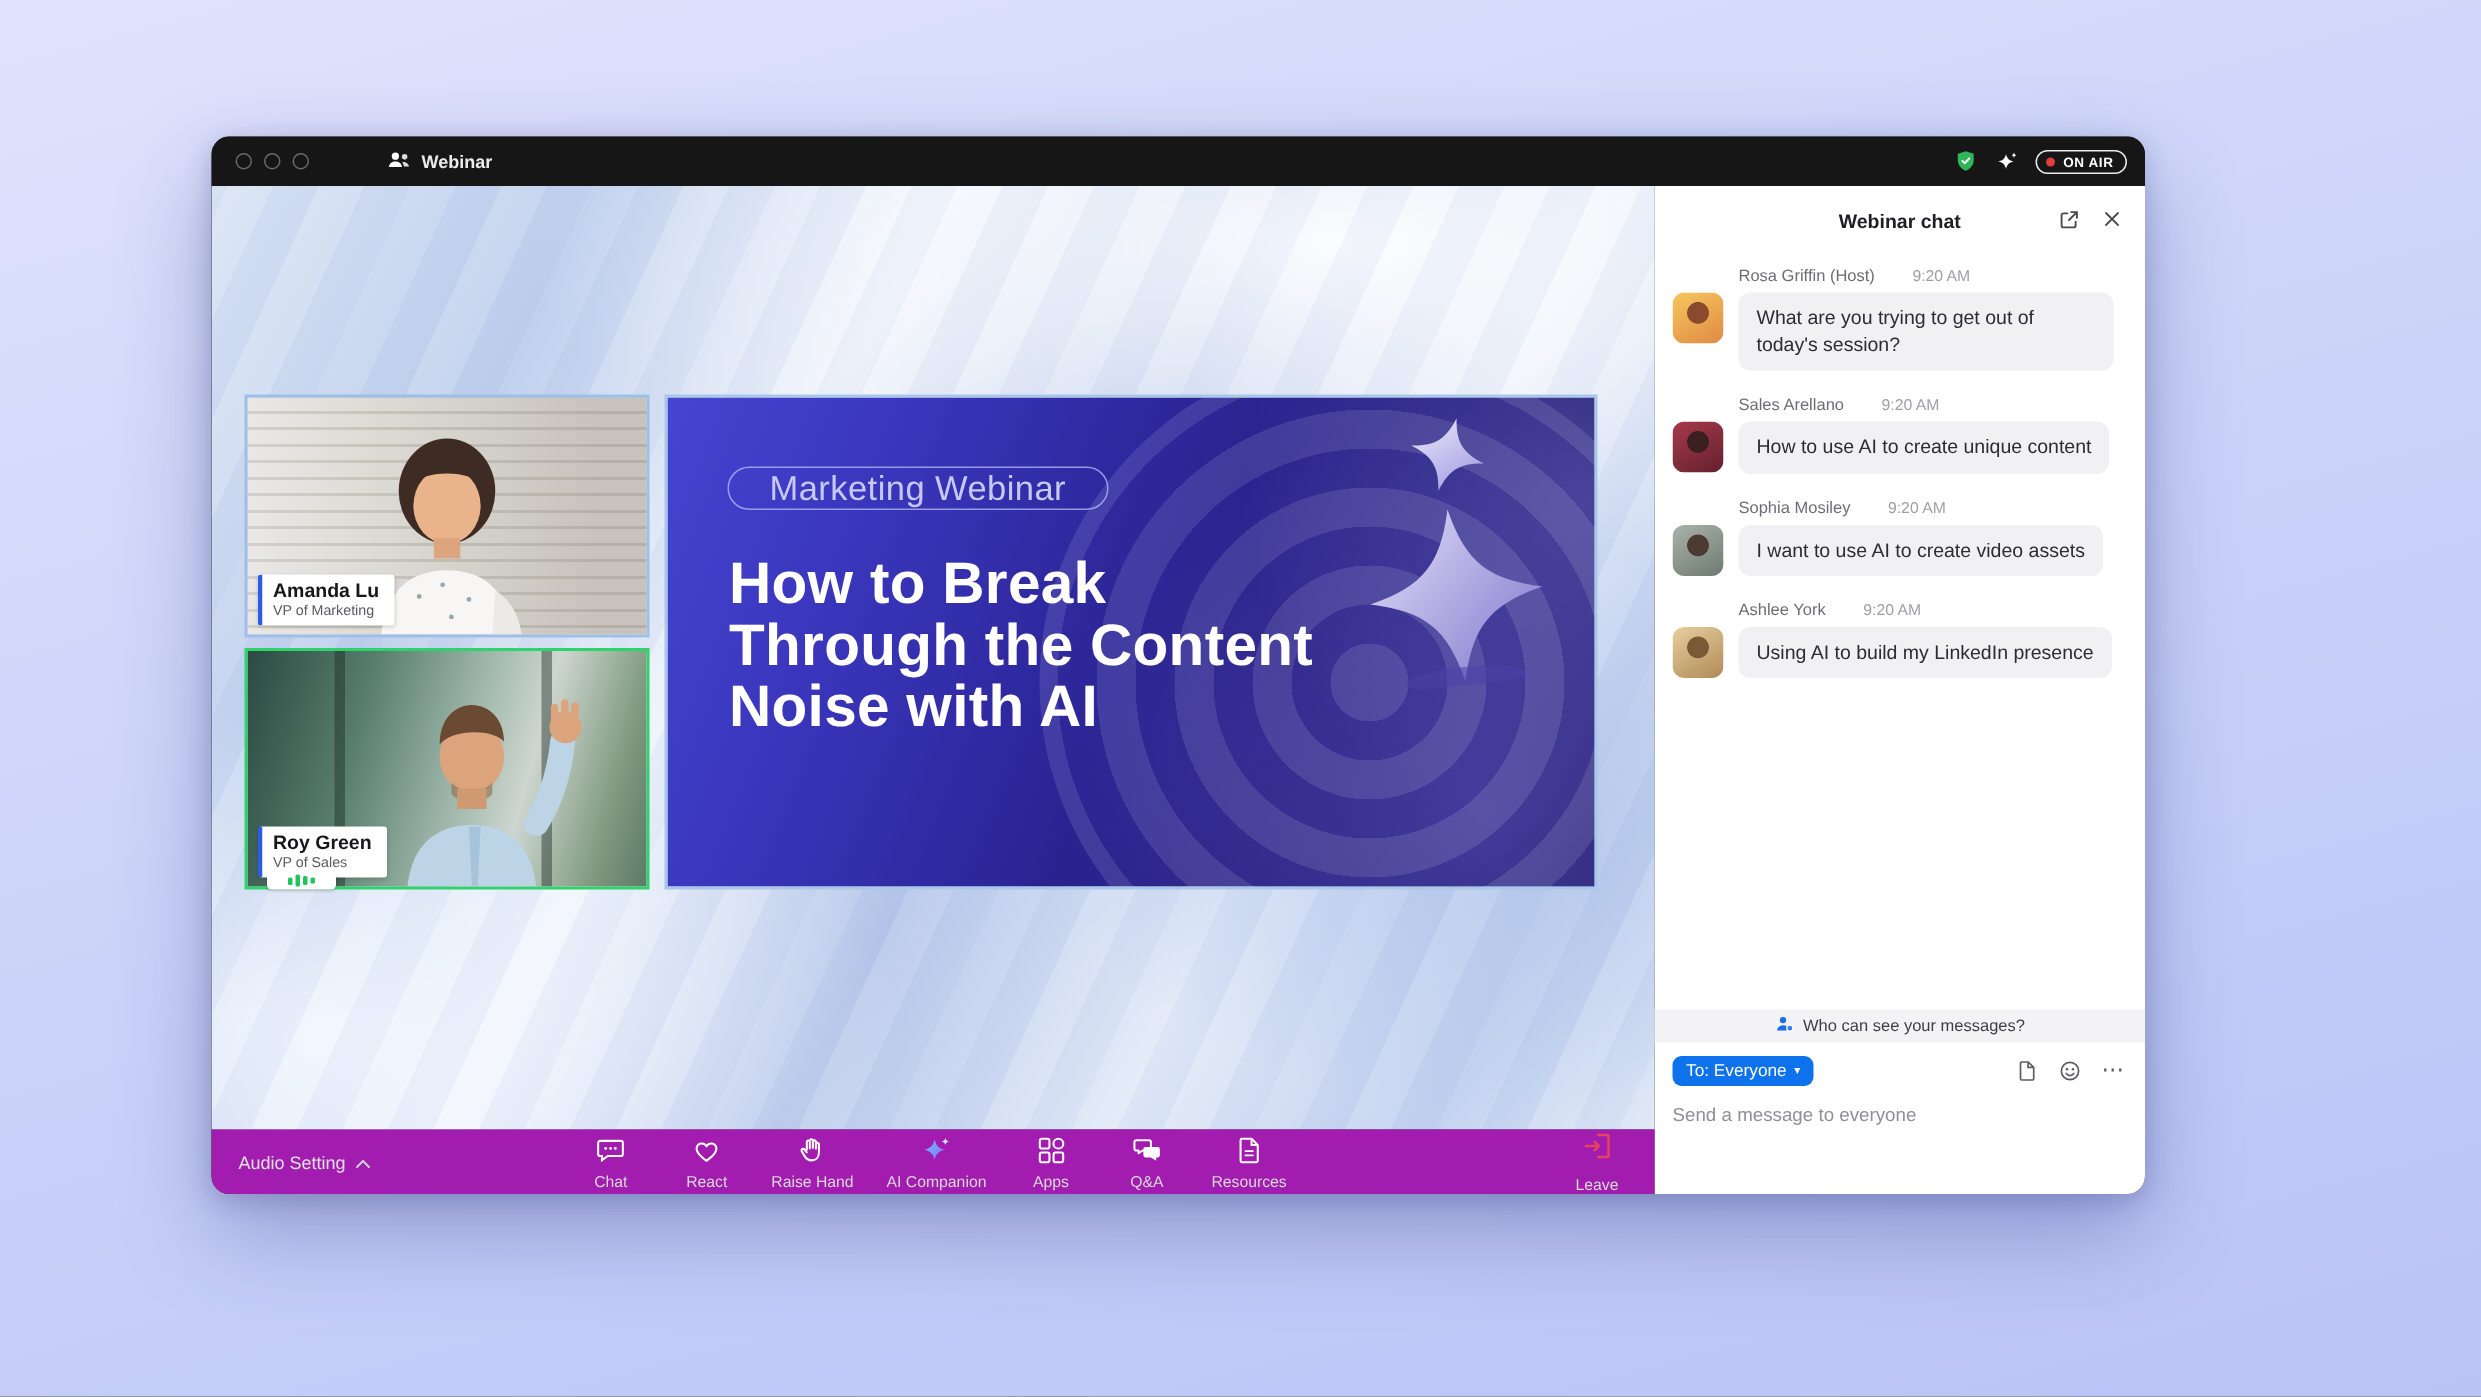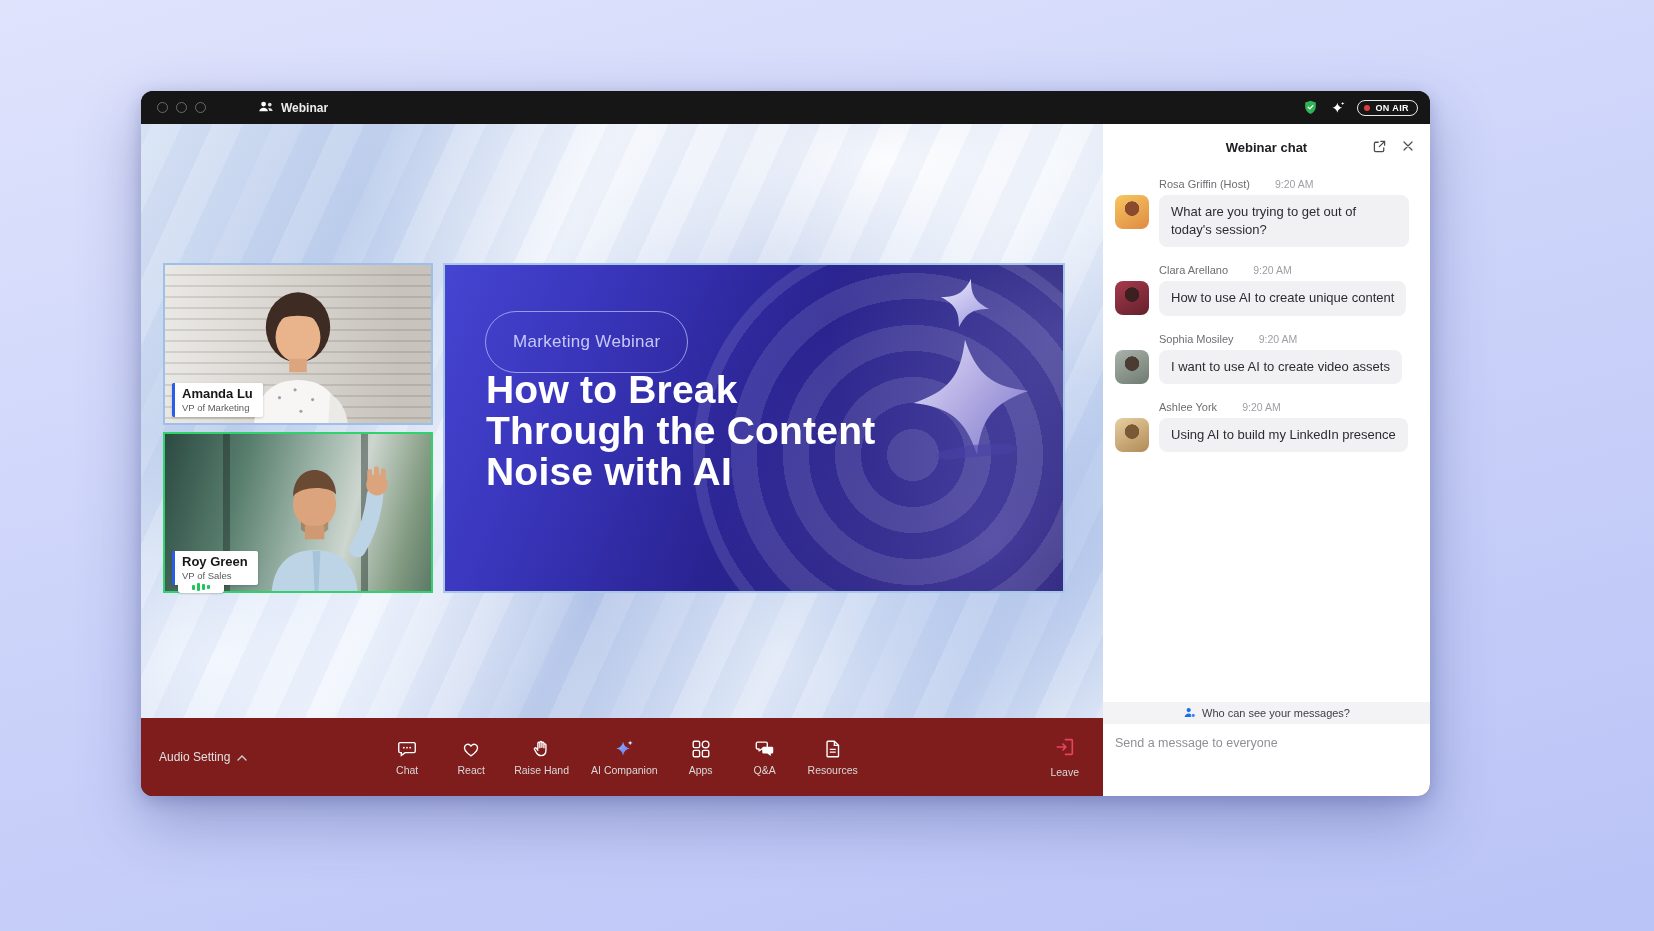--- a/index.html
+++ b/index.html
@@ -60,29 +60,29 @@
 
   
   .slide{position:absolute;left:302px;top:139px;width:622px;height:330px;border:2px solid #a9c7e8;z-index:2;overflow:hidden;
     background:
       radial-gradient(circle at 88% 86%, rgba(110,100,210,.5), transparent 45%),
       radial-gradient(circle at 100% 20%, rgba(150,150,240,.35), transparent 35%),
       linear-gradient(112deg,#4545d2 0%,#3a36bc 22%,#2b2596 48%,#201a74 72%,#171055 100%);}
   .ripples{position:absolute;right:-70px;top:-30px;width:440px;height:440px;border-radius:50%;opacity:.75;
     background:repeating-radial-gradient(circle at center, rgba(235,235,255,.16) 0 26px, rgba(60,50,160,.12) 26px 52px);}
   .slide-tag{position:absolute;left:40px;top:46px;border:1.5px solid rgba(175,180,245,.8);color:#c6c9f8;
-    font-size:17px;letter-spacing:.3px;padding:20px 27px;border-radius:40px;}
+    font-size:23px;letter-spacing:.3px;padding:0 27px;border-radius:40px;}
   .slide-heading{position:absolute;left:41px;top:104px;color:#fff;font-size:39px;font-weight:700;
     line-height:41px;letter-spacing:.2px;}
   .star{position:absolute;}
   .star-sm{width:52px;height:52px;right:72px;top:12px;transform:rotate(14deg);}
   .star-lg{width:120px;height:120px;right:32px;top:72px;transform:rotate(-6deg);}
 
   
-  .toolbar{height:78px;background:#7f1d1d;display:flex;align-items:center;position:relative;z-index:5;}
+  .toolbar{height:43px;background:#a21caf;display:flex;align-items:center;position:relative;z-index:5;}
   .audio-setting{position:absolute;left:18px;display:flex;align-items:center;gap:7px;color:#e0e0e0;font-size:12px;cursor:pointer;}
   .tools{margin:0 auto;display:flex;align-items:flex-start;gap:4px;}
   .tool{display:flex;flex-direction:column;align-items:center;gap:4px;min-width:60px;padding:0 9px;cursor:pointer;}
   .tool svg{height:22px;display:block;}
   .tool-label{font-size:10.5px;color:#d9d9d9;white-space:nowrap;}
   .leave{position:absolute;right:24px;display:flex;flex-direction:column;align-items:center;gap:4px;cursor:pointer;}
 
   
   .chat{width:327px;background:#fff;display:flex;flex-direction:column;}
   .chat-header{height:46px;position:relative;flex:0 0 auto;}
@@ -365,21 +365,21 @@
               <span class="msg-author">Rosa Griffin (Host)</span>
               <span class="msg-time">9:20 AM</span>
             </div>
             <div class="msg-row">
               <div class="avatar av1"></div>
               <div class="bubble">What are you trying to get out of today's session?</div>
             </div>
           </div>
           <div class="msg">
             <div class="msg-head">
-              <span class="msg-author">Clara Arellano</span>
+              <span class="msg-author">Sales Arellano</span>
               <span class="msg-time">9:20 AM</span>
             </div>
             <div class="msg-row">
               <div class="avatar av2"></div>
               <div class="bubble">How to use AI to create unique content</div>
             </div>
           </div>
           <div class="msg">
             <div class="msg-head">
               <span class="msg-author">Sophia Mosiley</span>
@@ -406,18 +406,41 @@
           <div class="privacy">
             <span>
               <svg width="13" height="13" viewBox="0 0 16 16">
                   <circle cx="7" cy="5" r="2.6" fill="#1a6fe8"></circle>
                   <path d="M2 13.5c.5-2.8 2.5-4.3 5-4.3s4.5 1.5 5 4.3z" fill="#1a6fe8"></path>
                   <circle cx="12.6" cy="11.6" r="2.5" fill="#3b82f6" stroke="#fff" stroke-width="1"></circle>
                 </svg>
             </span>
             <span>Who can see your messages?</span>
           </div>
+          <div class="composer-row">
+            <button class="to-pill">
+              <span>To: Everyone</span>
+              <span class="to-caret">▾</span>
+            </button>
+            <div class="composer-icons">
+              <span>
+                <svg width="16" height="16" viewBox="0 0 20 20">
+                    <path d="M6 2.5h5.5L16 7v9.5a1 1 0 0 1-1 1H6a1 1 0 0 1-1-1v-13a1 1 0 0 1 1-1z" stroke="#5b5b62" fill="none" stroke-width="1.4" stroke-linejoin="round"></path>
+                    <path d="M11.3 2.8V7H16" stroke="#5b5b62" fill="none" stroke-width="1.4"></path>
+                  </svg>
+              </span>
+              <span>
+                <svg width="16" height="16" viewBox="0 0 20 20">
+                    <circle cx="10" cy="10" r="7.2" stroke="#5b5b62" fill="none" stroke-width="1.4"></circle>
+                    <circle cx="7.5" cy="8.5" r="1" fill="#5b5b62"></circle>
+                    <circle cx="12.5" cy="8.5" r="1" fill="#5b5b62"></circle>
+                    <path d="M6.8 12c.8 1.2 1.9 1.8 3.2 1.8s2.4-.6 3.2-1.8" stroke="#5b5b62" fill="none" stroke-width="1.4" stroke-linecap="round"></path>
+                  </svg>
+              </span>
+              <span class="dots-icon">⋯</span>
+            </div>
+          </div>
           <div class="composer-placeholder">Send a message to everyone</div>
         </div>
       </aside>
     </div>
   </div>
 </div>
 
 </body></html>

